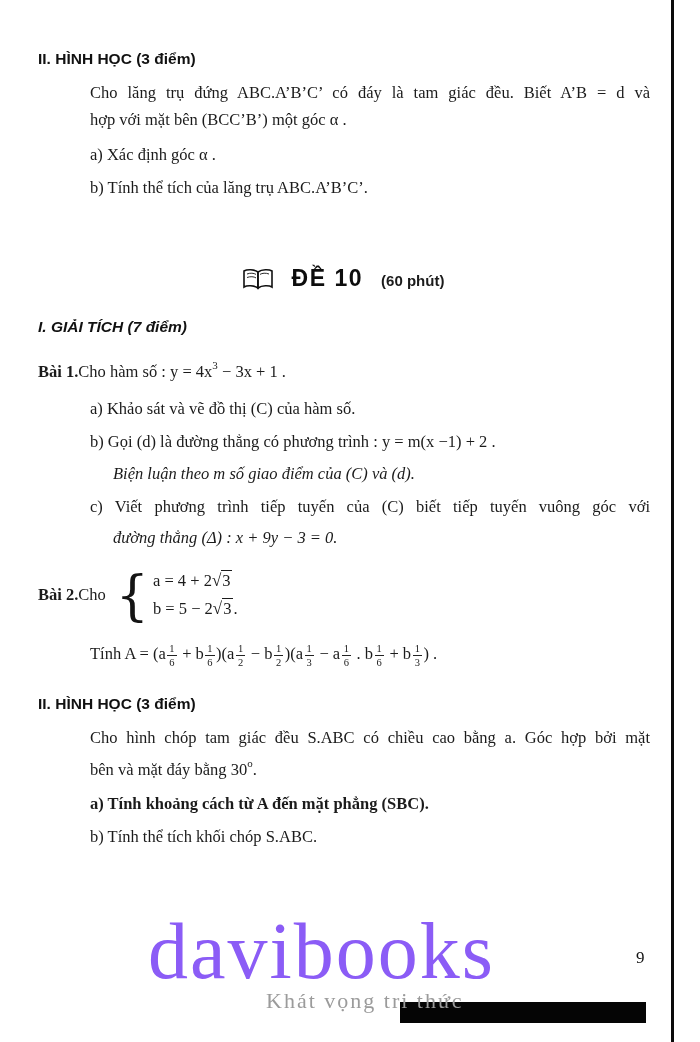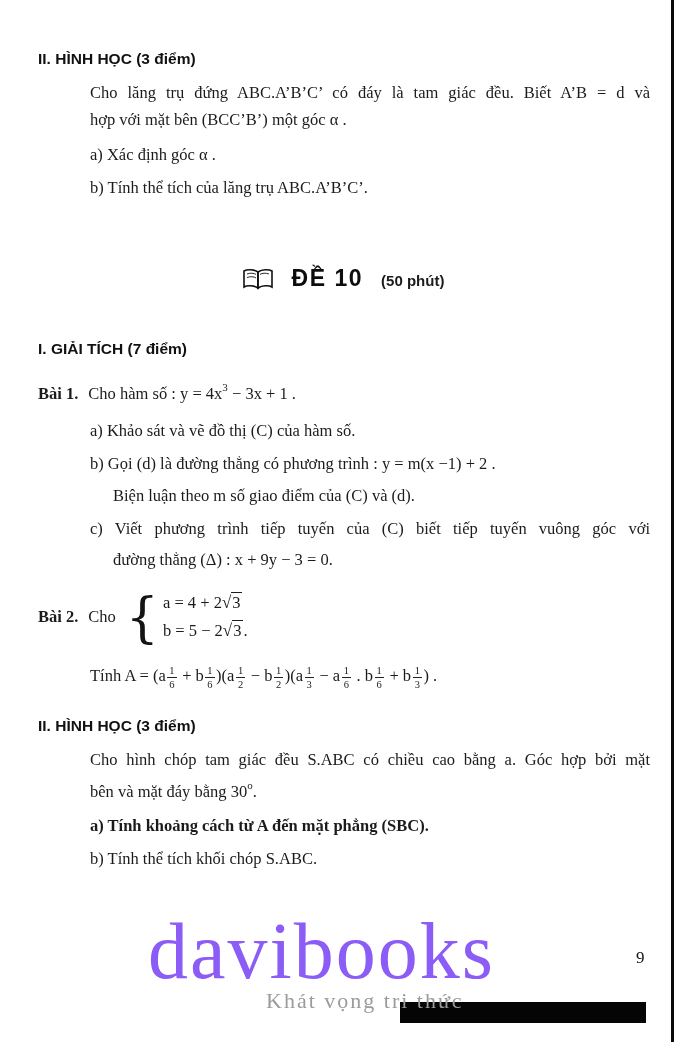--- a/index.html
+++ b/index.html
@@ -9,40 +9,40 @@
     font-family:"Liberation Serif", serif; color:#1b1b1b;
   }
   .content { padding:50px 52px 0 38px; }
 
   .h-sans {
     font-family:"Liberation Sans", sans-serif;
     font-weight:700; font-size:15.5px; color:#111;
   }
   .body-line { font-size:16.5px; line-height:27px; }
   .indent { margin-left:52px; }
-  .indent2 { margin-left:75px; }
+  .indent2 { margin-left:75px;font-style:italic; }
   .just { width:560px; text-align:justify; text-align-last:justify; }
 
   .exam-header {
     margin-top:64px; text-align:center;
     display:flex; align-items:center; justify-content:center; gap:18px;
   }
   .exam-title {
     font-family:"Liberation Sans", sans-serif; font-weight:800;
     font-size:23px; letter-spacing:1.5px; color:#0d0d0d;
   }
   .exam-duration {
     font-family:"Liberation Sans", sans-serif; font-weight:700; font-size:15px;
     position:relative; top:2px;
   }
   .book-icon svg { display:block; }
 
-  .sec-analysis { margin-top:48px; }
+  .sec-analysis { margin-top:26px;font-style:italic; }
   .prob-row { margin-top:16px; font-size:16.5px; line-height:28px; }
-  .prob-label { font-weight:700; margin-right:10px; }
+  .prob-label { font-weight:700; }
   sup.s3 { font-size:11px; position:relative; top:-1px; }
 
   .bai2-row { margin-top:16px; display:flex; align-items:center; }
   .brace {
     font-family:"DejaVu Serif", serif; font-size:52px; font-weight:400;
     line-height:1; margin:0 4px 0 10px; transform:scaleY(1.04); color:#141414;
   }
   .system { font-size:16.5px; line-height:28px; }
   .sqrt-sym { font-size:17px; }
   .sqrt-bar { border-top:1.4px solid #1b1b1b; padding:0 2px 0 1px; }
@@ -95,21 +95,21 @@
     <div class="exam-header">
       <span class="book-icon">
         <svg width="32" height="22" viewBox="0 0 32 22" aria-hidden="true">
           <path d="M16 4 C12 1.2 5 1.2 2 3 L2 19 C5 17.2 12 17.2 16 20 Z" fill="#ffffff" stroke="#111" stroke-width="1.6"></path>
           <path d="M16 4 C20 1.2 27 1.2 30 3 L30 19 C27 17.2 20 17.2 16 20 Z" fill="#ffffff" stroke="#111" stroke-width="1.6"></path>
           <line x1="16" y1="4" x2="16" y2="20" stroke="#111" stroke-width="1.4"></line>
           <path d="M5 6 C8 4.8 12 5 14 6.4 M5 9.5 C8 8.3 12 8.5 14 9.9 M18 6.4 C20 5 24 4.8 27 6" stroke="#111" stroke-width="0.9" fill="none"></path>
         </svg>
       </span>
       <span class="exam-title">ĐỀ 10</span>
-      <span class="exam-duration">(50 phút)</span>
+      <span class="exam-duration">(60 phút)</span>
     </div>
 
     <div class="h-sans sec-analysis">I. GIẢI TÍCH (7 điểm)</div>
 
     <div class="prob-row">
       <span class="prob-label">Bài 1.</span><span><span>Cho hàm số :  y = 4x</span><sup class="s3">3</sup><span> − 3x + 1 .</span></span>
     </div>
     <div class="body-line indent" style="margin-top:9px;">a) Khảo sát và vẽ đồ thị (C) của hàm số.</div>
     <div class="body-line indent" style="margin-top:6px;">b) Gọi (d) là đường thẳng có phương trình :  y = m(x −1) + 2 .</div>
     <div class="body-line indent2" style="margin-top:5px;">Biện luận theo m số giao điểm của (C) và (d).</div>

